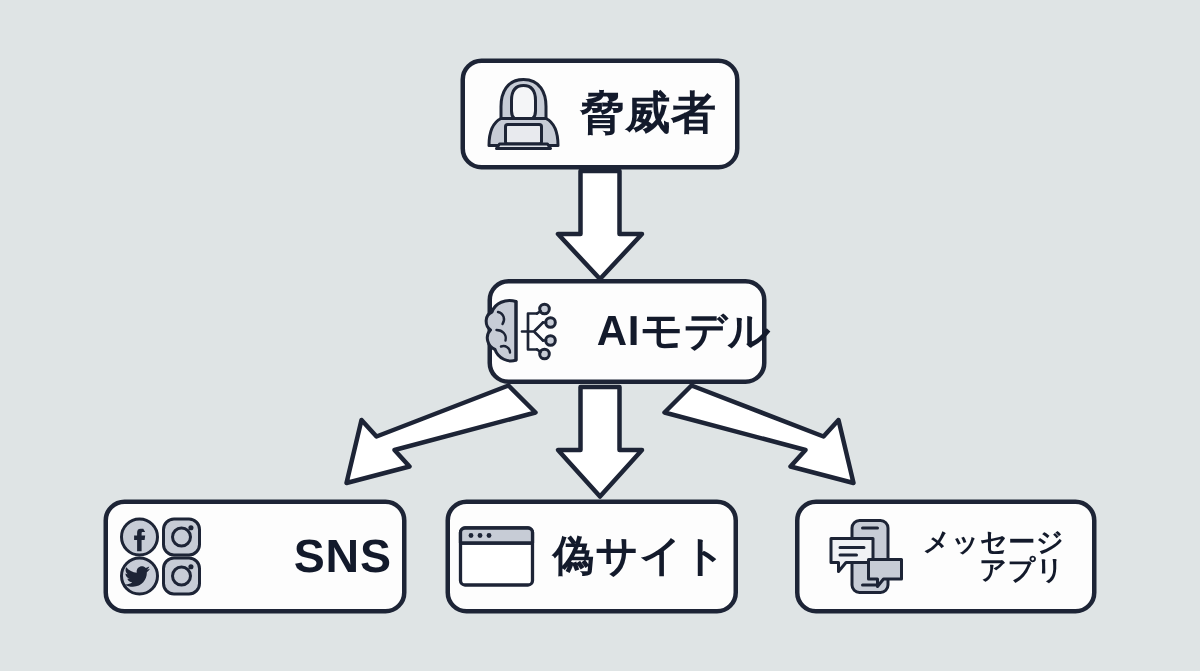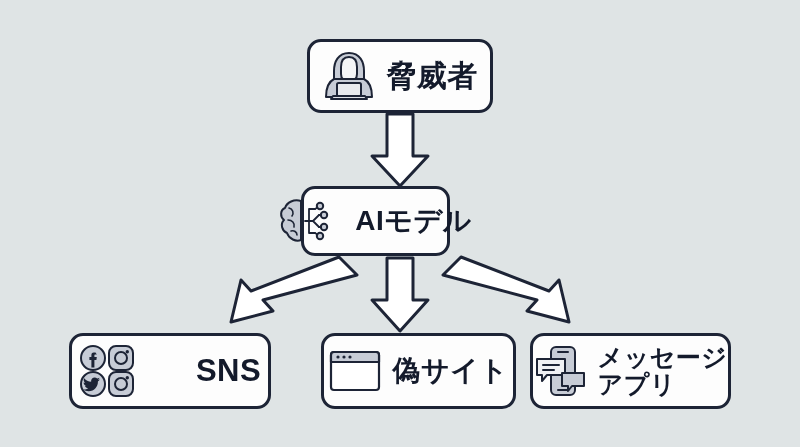--- a/index.html
+++ b/index.html
@@ -43,53 +43,53 @@
     align-items: center;
     justify-content: center;
   }
   .node-label {
     flex: 0 0 auto;
     color: #131a2b;
     font-weight: bold;
     letter-spacing: 0.5px;
     line-height: 1.08;
     white-space: pre-line;
-    text-align: left;
+    text-align: right;
   }
 
   
   #node-threat-actor {
     left: 307px; top: 39px; width: 186px; height: 74px;
   }
   #node-threat-actor .node-icon { margin-right: 10px; }
   #node-threat-actor .node-label { font-size: 30px; }
 
   #node-ai-model {
-    left: 301px; top: 186px; width: 149px; height: 70px; gap: 16px;
+    left: 325px; top: 186px; width: 186px; height: 70px; gap: 16px;
   }
   #node-ai-model .node-icon { margin-right: 8px; }
   #node-ai-model .node-label { font-size: 28px; }
 
   #node-sns {
     left: 69px; top: 333px; width: 202px; height: 76px;
   }
   #node-sns .node-icon { margin-right: 16px; }
   #node-sns .node-label { font-size: 31px; margin-left: 45px; }
 
   #node-fake-site {
-    left: 321px; top: 333px; width: 195px; height: 76px;
+    left: 297px; top: 333px; width: 195px; height: 76px;
   }
   #node-fake-site .node-icon { margin-right: 12px; }
   #node-fake-site .node-label { font-size: 28px; }
 
   #node-messaging-app {
     left: 530px; top: 333px; width: 201px; height: 76px;
   }
   #node-messaging-app .node-icon { margin-right: 10px; }
-  #node-messaging-app .node-label { font-size: 25px; }
+  #node-messaging-app .node-label { font-size: 18px; }
 </style>
 </head>
 <body>
 
 <div id="diagram">
 
   <svg id="arrow-layer" viewBox="0 0 800 447" xmlns="http://www.w3.org/2000/svg">
 
     <polygon points="387,114 413,114 413,156 428,156 400,186 372,156 387,156" fill="#ffffff" stroke="#1d2436" stroke-width="3" stroke-linejoin="round"></polygon>
 

